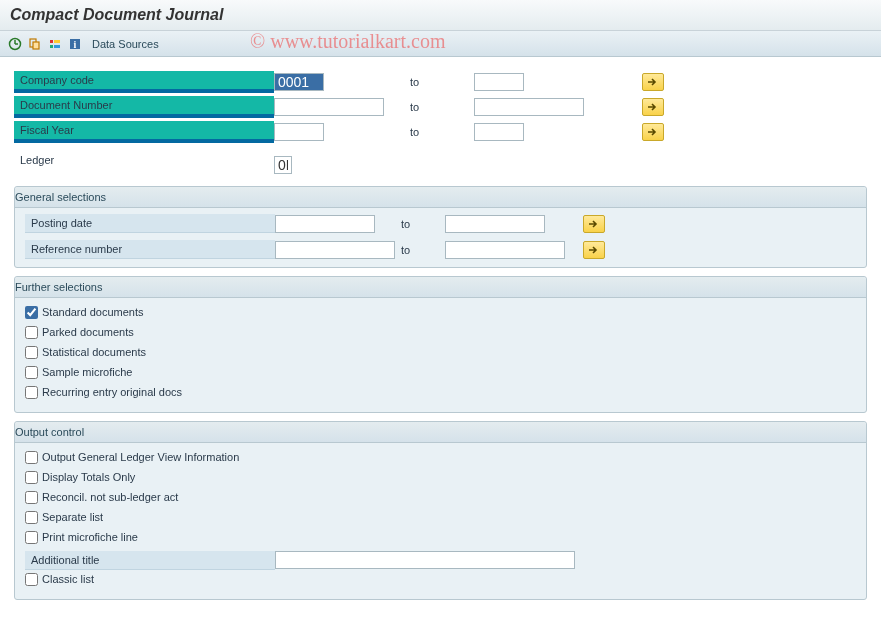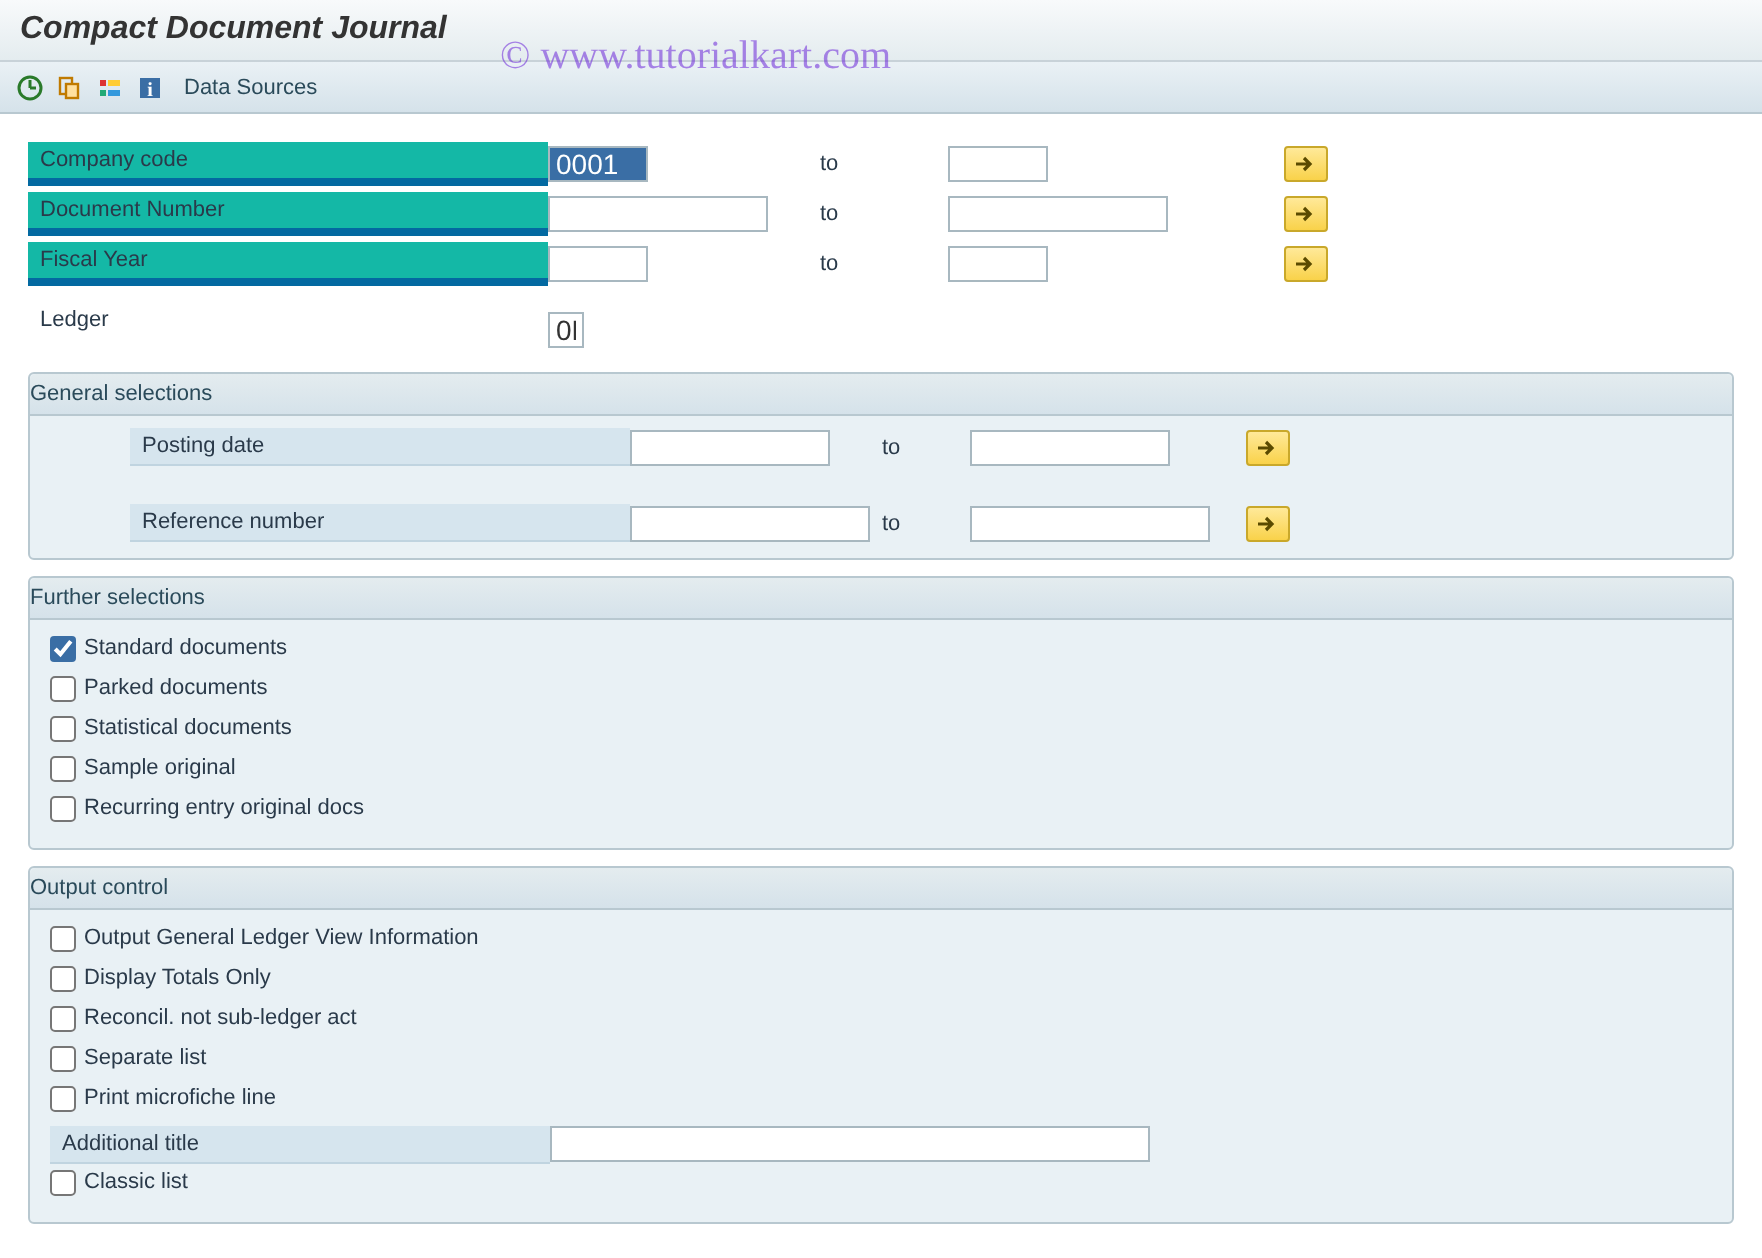--- a/index.html
+++ b/index.html
@@ -42,24 +42,24 @@
       border: 1px solid transparent;
       border-radius: 2px;
     }
     .toolbar-label {
       margin-left: 6px;
       color: #2a4a5a;
       cursor: pointer;
     }
     .watermark {
       position: absolute;
-      top: 17px;
+      top: 30px;
       left: 250px;
       font-size: 20px;
-      color: #6d28d9;
+      color: #ef4444;
       opacity: 0.55;
       font-family: Georgia, serif;
       pointer-events: none;
       z-index: 100;
     }
     .content { padding: 8px; }
     .field-grid {
       display: grid;
       grid-template-columns: 260px 110px 20px 70px 120px 40px 30px;
       row-gap: 3px;
@@ -133,23 +133,22 @@
     .check-row input[type="checkbox"] {
       width: 13px;
       height: 13px;
       margin-right: 4px;
       accent-color: #3a6ea5;
     }
     .check-row label { color: #2a3a4a; }
     .sel-grid {
       display: grid;
       grid-template-columns: 250px 120px 50px 120px 10px 30px;
-      row-gap: 19px;
-      align-items: center;
-      margin-left: 40px;
+      row-gap: 7px;
+      align-items: center;
     }
     .sel-label {
       padding: 3px 6px;
       background: #d6e5ee;
       border-bottom: 1px solid #c0d4e0;
       color: #2a3a4a;
     }
     .inline-field {
       display: flex;
       align-items: center;
@@ -292,21 +291,21 @@
         <div class="check-row">
           <input type="checkbox" style="">
           <label>Parked documents</label>
         </div>
         <div class="check-row">
           <input type="checkbox" style="">
           <label>Statistical documents</label>
         </div>
         <div class="check-row">
           <input type="checkbox" style="">
-          <label>Sample original</label>
+          <label>Sample microfiche</label>
         </div>
         <div class="check-row">
           <input type="checkbox" style="">
           <label>Recurring entry original docs</label>
         </div>
       </div>
   </div>
 
   <div class="group-box">
     <div class="group-header">Output control</div>

